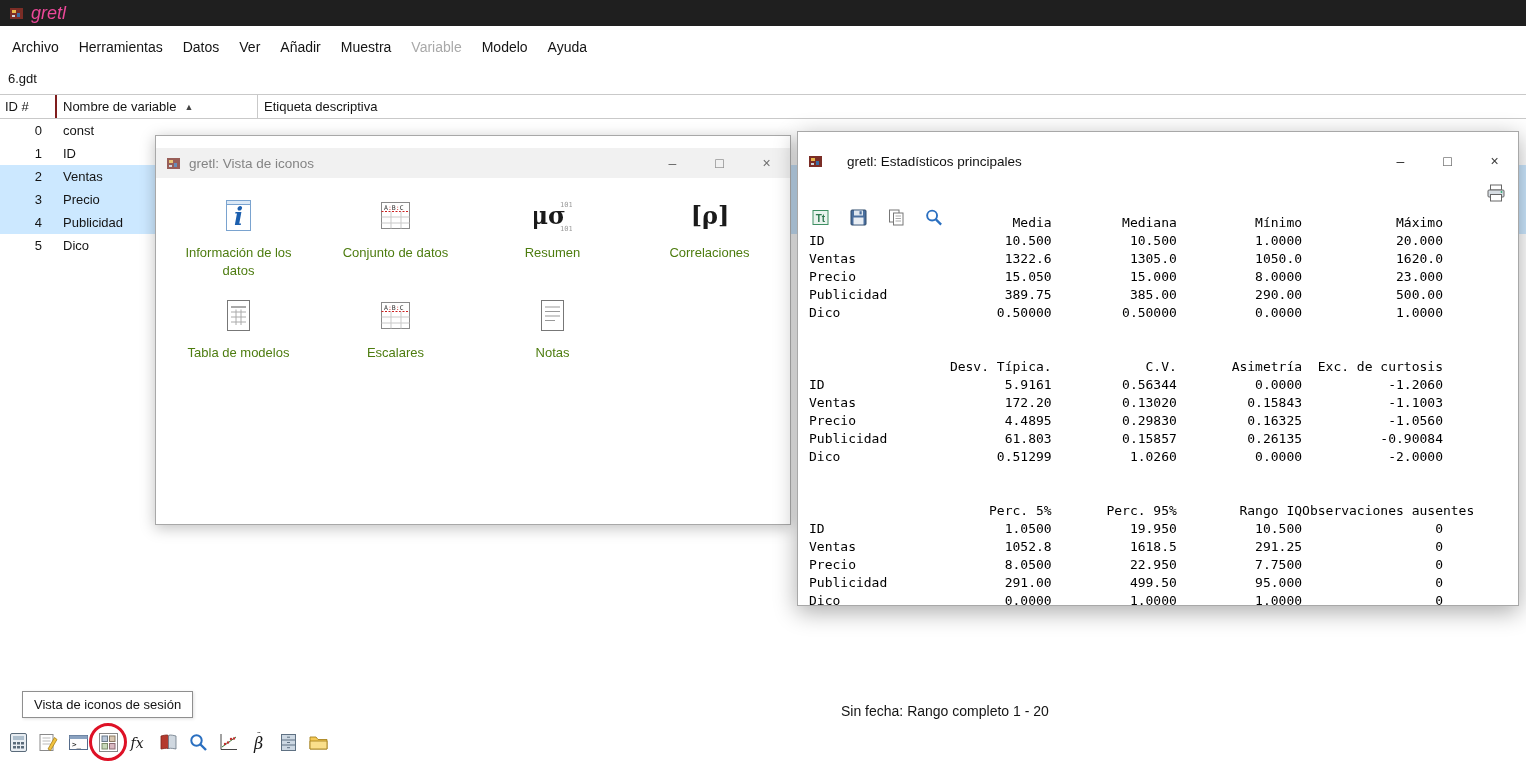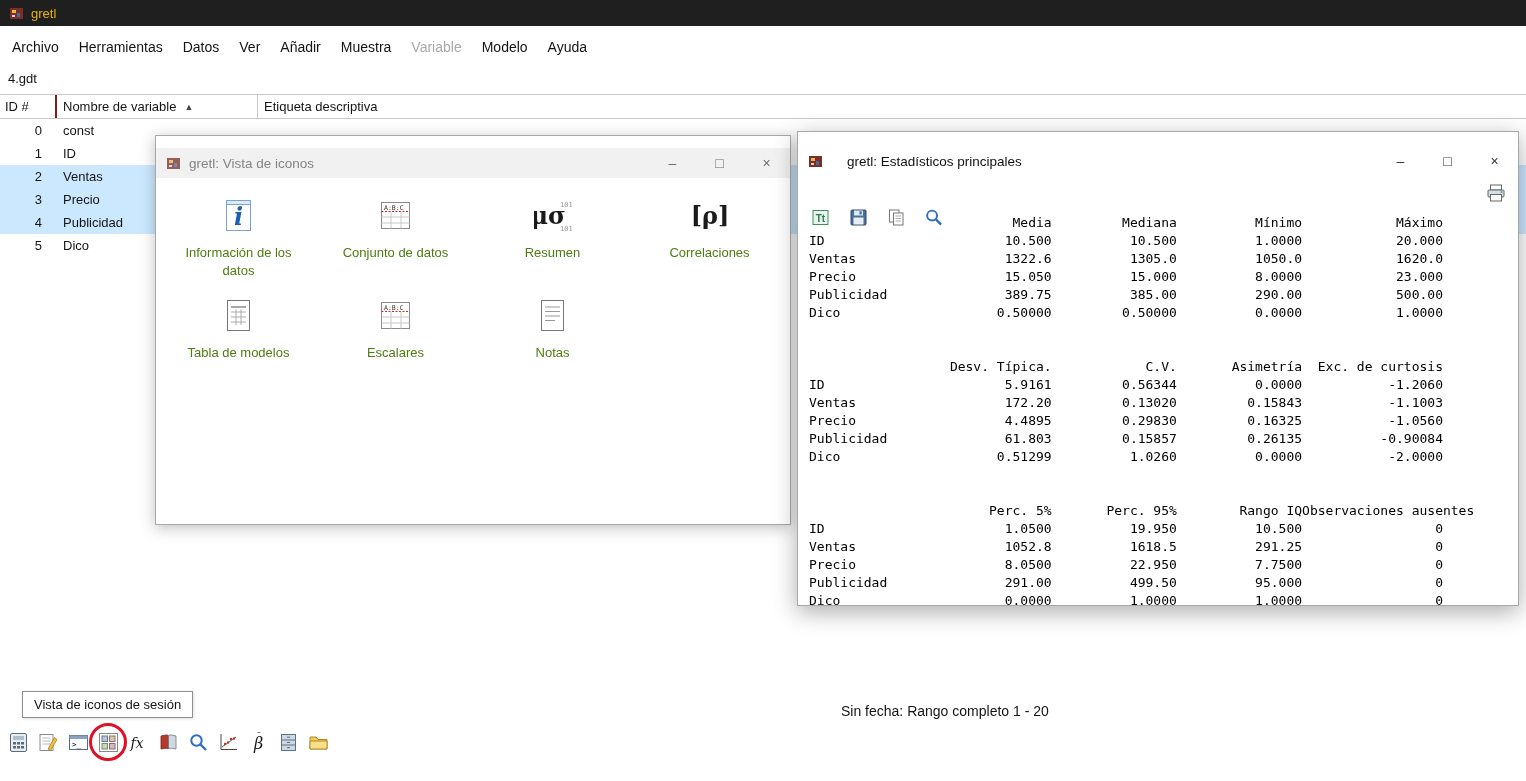--- a/index.html
+++ b/index.html
@@ -3,21 +3,21 @@
 <meta charset="utf-8">
 <style>
   * { margin:0; padding:0; box-sizing:border-box; }
   html,body { background:#fff; }
   body { font-family:"Liberation Sans", sans-serif; cursor:default; }
   .screen { position:relative; width:1526px; height:781px; background:#ffffff; overflow:hidden; }
 
   
   .os-titlebar { position:absolute; left:0; top:0; width:100%; height:26px; background:#1f1f1f;
                  display:flex; align-items:center; gap:7px; padding-left:9px; }
-  .os-title { color:#eab308; font-size:13px; }
+  .os-title { color:#ec4899; font-size:18px;font-style:italic; }
   .gretl-ico { width:15px; height:15px; display:inline-flex; align-items:center; }
 
   
   .menu-bar { position:absolute; left:2px; top:34px; display:flex; font-size:14px; color:#141414; }
   .menu-item { padding:5px 10px; }
   .menu-item.disabled { color:#a9a9a9; }
 
   .file-tab { position:absolute; left:8px; top:71px; font-size:13px; color:#141414; }
 
   
@@ -92,21 +92,21 @@
       <span class="menu-item">Herramientas</span>
       <span class="menu-item">Datos</span>
       <span class="menu-item">Ver</span>
       <span class="menu-item">Añadir</span>
       <span class="menu-item">Muestra</span>
       <span class="menu-item disabled">Variable</span>
       <span class="menu-item">Modelo</span>
       <span class="menu-item">Ayuda</span>
     </div>
 
-  <div class="file-tab">4.gdt</div>
+  <div class="file-tab">6.gdt</div>
 
   <div class="var-table">
     <div class="var-header">
       <span class="hc hc-id">ID #</span>
       <span class="hc hc-name">
         <span>Nombre de variable</span>
         <span class="sort">▲</span>
       </span>
       <span class="hc hc-label">Etiqueta descriptiva</span>
     </div>

